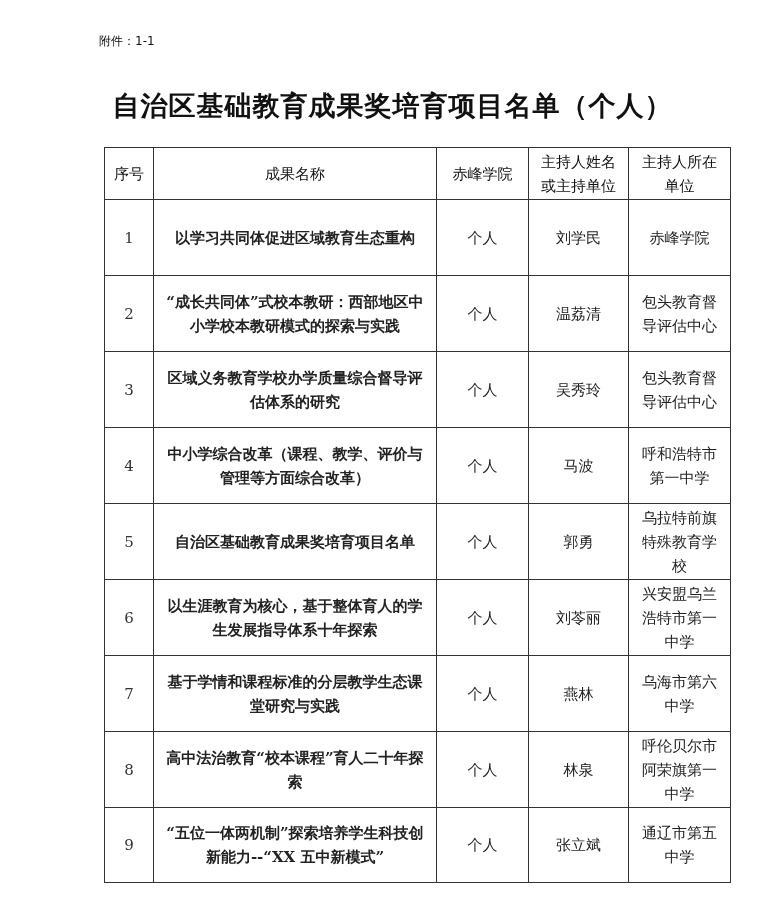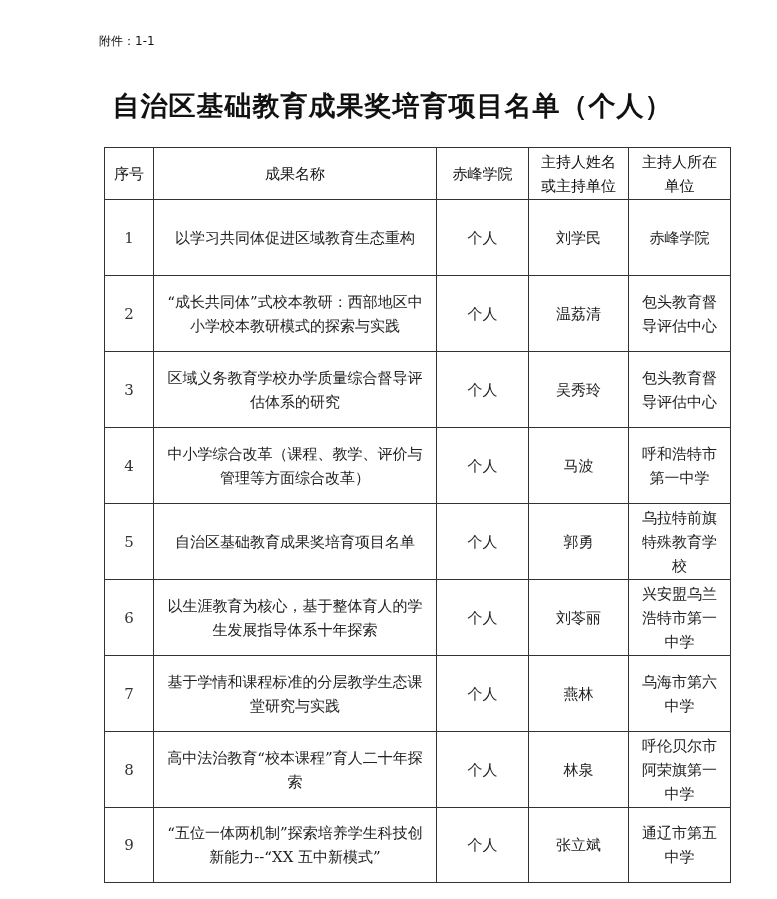--- a/index.html
+++ b/index.html
@@ -12,21 +12,21 @@
            font-family: "DejaVu Serif", "Liberation Serif", serif; }
   table { position: absolute; left: 104px; top: 147px; border-collapse: collapse;
           width: 626px; table-layout: fixed; }
   td, th { border: 1.5px solid #333; text-align: center; vertical-align: middle;
            padding: 0 6px; font-size: 15px; line-height: 24px; font-weight: normal; }
   th { font-family: "DejaVu Sans", "Liberation Sans", sans-serif; color: #111; font-size: 15px; }
   thead tr { height: 52px; }
   tbody tr { height: 76px; }
   tbody tr:last-child { height: 75px; }
   td.seq { color: #333; }
-  td.name { padding: 0 12px; }
+  td.name { padding: 0 12px; font-weight: bold; }
 </style>
 </head>
 <body>
 
 <div class="attach">附件：1-1</div>
 <div class="title">自治区基础教育成果奖培育项目名单（个人）</div>
 
 <table>
   <colgroup>
     <col style="width:49px">

